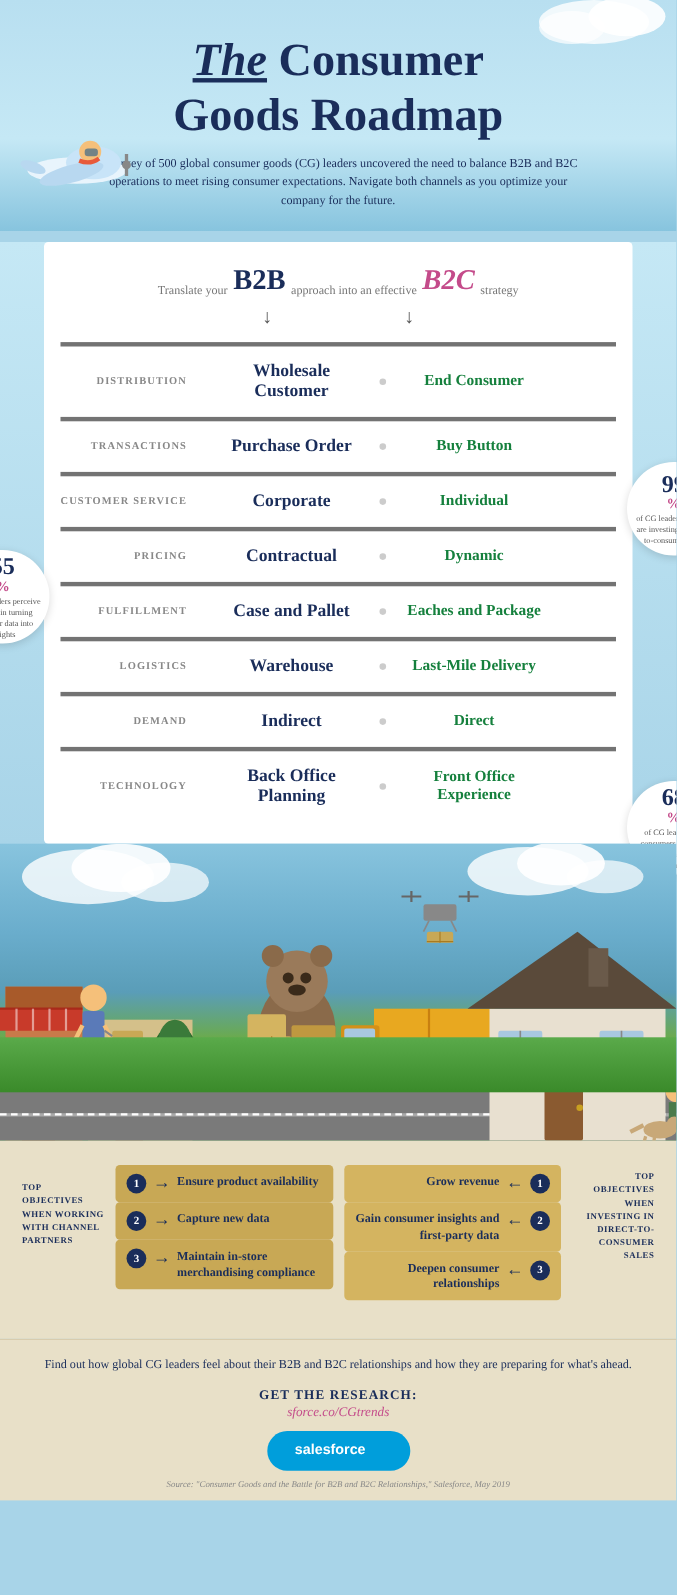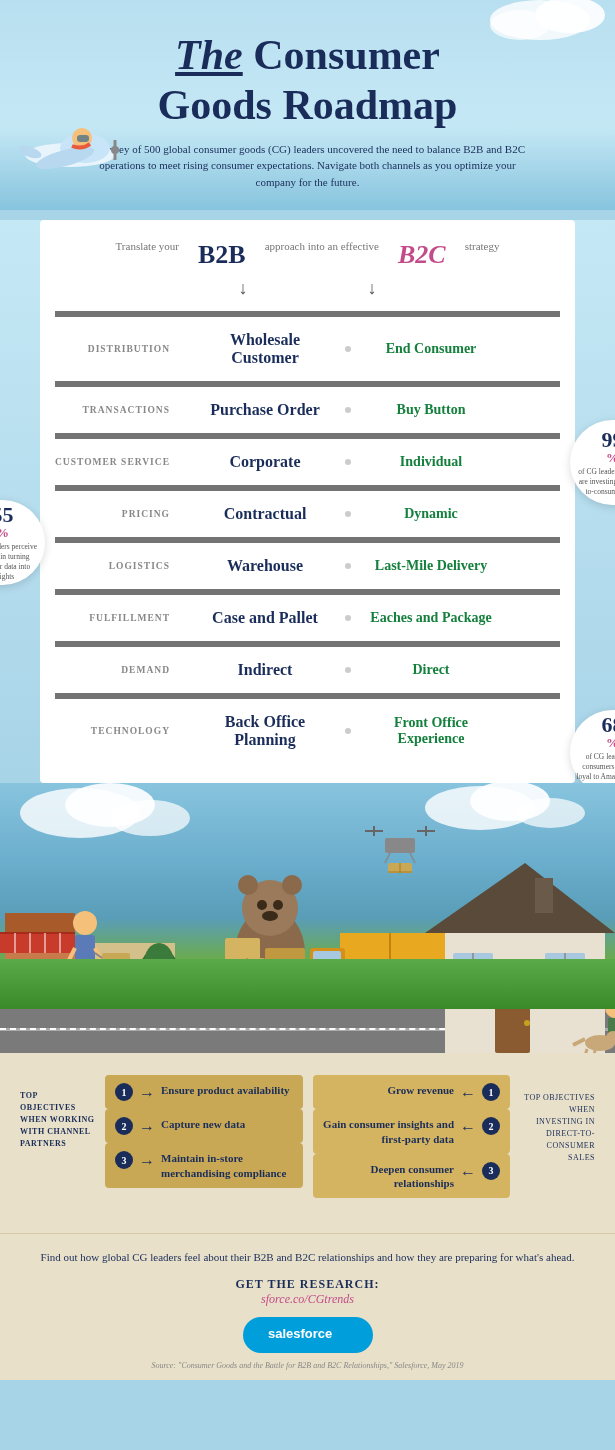--- a/index.html
+++ b/index.html
@@ -52,25 +52,25 @@
       margin: 10px 20px 0;
       border-radius: 4px;
       padding: 20px 15px;
       position: relative;
     }
 
     
     .channel-header {
       display: flex;
       justify-content: center;
-      align-items: flex-start;
+      align-items: flex-end;
       margin-bottom: 8px;
       font-size: 13px;
       color: #555;
-      gap: 19px;
+      gap: 5px;
     }
     .channel-header .b2b {
       font-size: 26px;
       font-weight: bold;
       color: #1a2d5a;
       font-family: Georgia, serif;
     }
     .channel-header .b2c {
       font-size: 26px;
       font-weight: bold;
@@ -91,21 +91,21 @@
       color: #555;
     }
 
     
     .table-section {
       width: 100%;
     }
     .table-row {
       display: flex;
       align-items: center;
-      border-top: 6px solid #737373;
+      border-top: 4px solid #737373;
       padding: 14px 0;
     }
     .row-label {
       width: 130px;
       font-size: 9.5px;
       font-weight: bold;
       letter-spacing: 1px;
       color: #888;
       text-align: right;
       padding-right: 15px;
@@ -262,33 +262,33 @@
           <div class="divider-dot"></div>
           <div class="row-b2c">Individual</div>
         </div>
         <div class="table-row">
           <div class="row-label">PRICING</div>
           <div class="row-b2b">Contractual</div>
           <div class="divider-dot"></div>
           <div class="row-b2c">Dynamic</div>
         </div>
         <div class="table-row">
-          <div class="row-label">LOGISTICS</div>
-          <div class="row-b2b">Warehouse</div>
-          <div class="divider-dot"></div>
-          <div class="row-b2c">Last-Mile
-Delivery</div>
-        </div>
-        <div class="table-row">
           <div class="row-label">FULFILLMENT</div>
           <div class="row-b2b">Case and
 Pallet</div>
           <div class="divider-dot"></div>
           <div class="row-b2c">Eaches and
 Package</div>
+        </div>
+        <div class="table-row">
+          <div class="row-label">LOGISTICS</div>
+          <div class="row-b2b">Warehouse</div>
+          <div class="divider-dot"></div>
+          <div class="row-b2c">Last-Mile
+Delivery</div>
         </div>
         <div class="table-row">
           <div class="row-label">DEMAND</div>
           <div class="row-b2b">Indirect</div>
           <div class="divider-dot"></div>
           <div class="row-b2c">Direct</div>
         </div>
         <div class="table-row">
           <div class="row-label">TECHNOLOGY</div>
           <div class="row-b2b">Back Office
@@ -510,21 +510,21 @@
           </div>
           <div style="background: rgb(212, 180, 96); border-radius: 4px; padding: 8px 10px; display: flex; align-items: flex-start; gap: 6px; flex-direction: row-reverse;">
             <div style="background: rgb(26, 45, 90); color: white; border-radius: 50%; width: 18px; height: 18px; display: flex; align-items: center; justify-content: center; font-size: 10px; font-weight: bold; flex-shrink: 0;">3</div>
             <div style="font-size: 16px; color: rgb(26, 45, 90); display: flex; align-items: center;">←</div>
             <div style="font-size: 11px; font-weight: bold; color: rgb(26, 45, 90); line-height: 1.3; flex: 1 1 0%; text-align: right;">Deepen consumer relationships</div>
           </div>
         </div>
     </div>
 
     <div style="width:75px; flex-shrink:0; text-align:right;">
-      <div style="font-size:8px; font-weight:normal; color:#1a2d5a; letter-spacing:0.5px; text-transform:uppercase; line-height:1.5; text-align:right; margin-top:17px;">TOP OBJECTIVES
+      <div style="font-size:8px; font-weight:bold; color:#1a2d5a; letter-spacing:0.5px; text-transform:uppercase; line-height:1.5; text-align:right; margin-top:5px;">TOP OBJECTIVES
 WHEN INVESTING
 IN DIRECT-TO-
 CONSUMER SALES</div>
     </div>
   </div>
 </div>
 
 <div class="footer-section">
   <p class="footer-text">Find out how global CG leaders feel about their B2B and B2C relationships and how they are preparing for what's ahead.</p>
   <p class="get-research">GET THE RESEARCH:</p>

